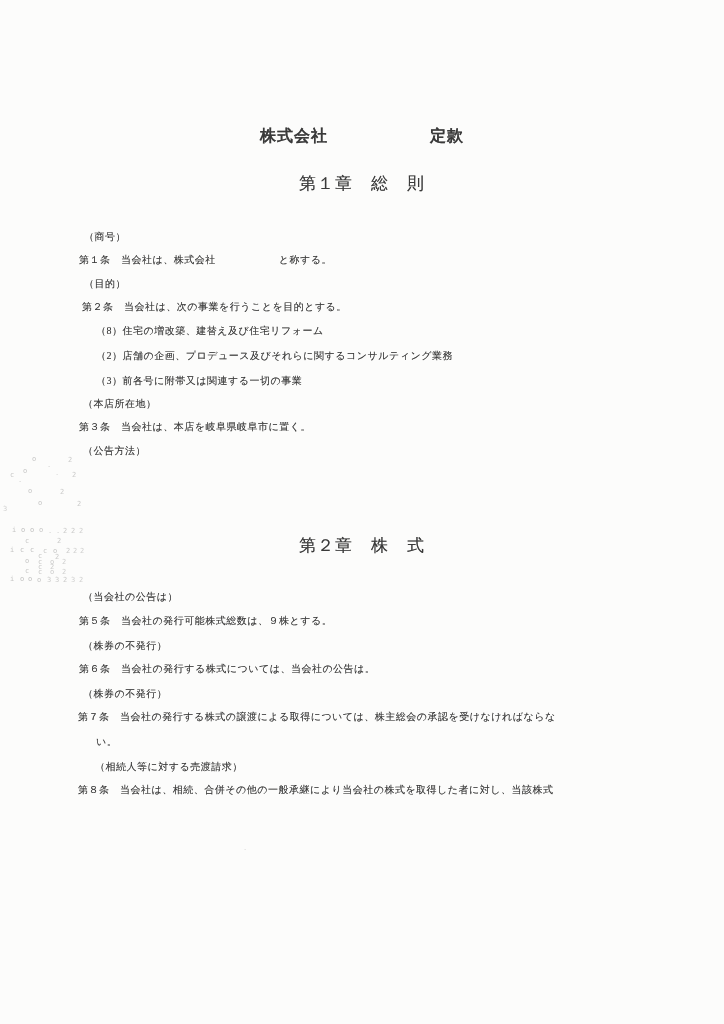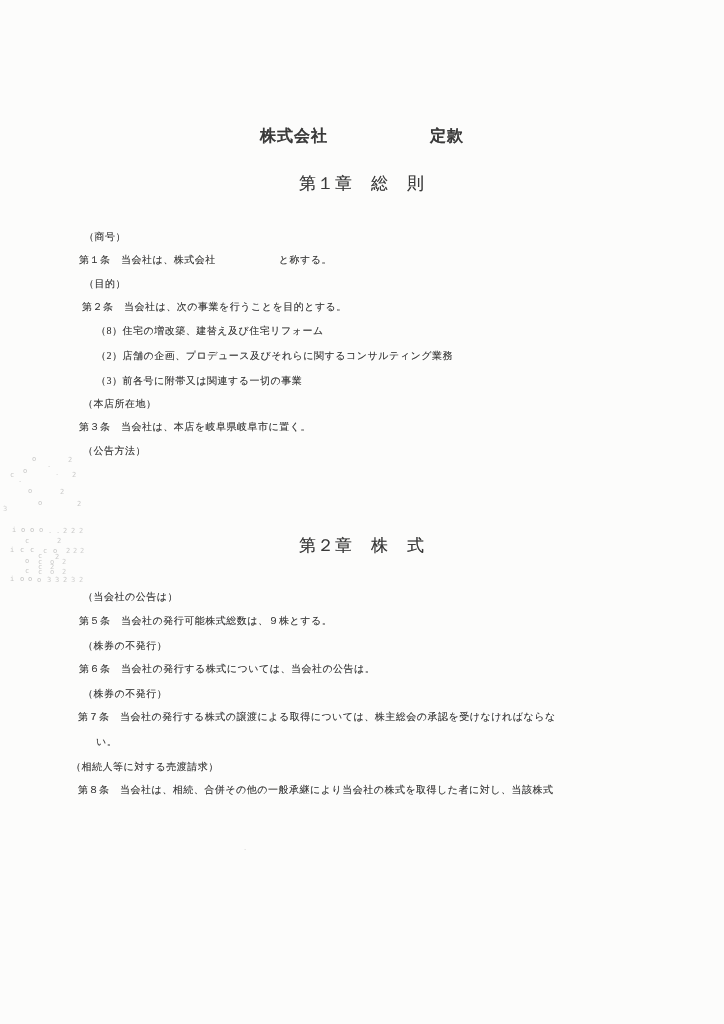--- a/index.html
+++ b/index.html
@@ -139,16 +139,16 @@
 
   <h2 class="chapter" style="top:534px">第２章　株　式</h2>
 
   <p class="line" style="top:590px;left:83px">（当会社の公告は）</p>
   <p class="line" style="top:614px;left:79px">第５条　当会社の発行可能株式総数は、９株とする。</p>
   <p class="line" style="top:639px;left:83px">（株券の不発行）</p>
   <p class="line" style="top:662px;left:79px">第６条　当会社の発行する株式については、当会社の公告は。</p>
   <p class="line" style="top:687px;left:83px">（株券の不発行）</p>
   <p class="line" style="top:710px;left:78px">第７条　当会社の発行する株式の譲渡による取得については、株主総会の承認を受けなければならな</p>
   <p class="line" style="top:735px;left:96px">い。</p>
-  <p class="line" style="top:760px;left:71px">（相続人等に対する売渡請求）</p>
+  <p class="line" style="top:760px;left:95px">（相続人等に対する売渡請求）</p>
   <p class="line" style="top:783px;left:78px">第８条　当会社は、相続、合併その他の一般承継により当会社の株式を取得した者に対し、当該株式</p>
 
 </div>
 
 </body></html>

